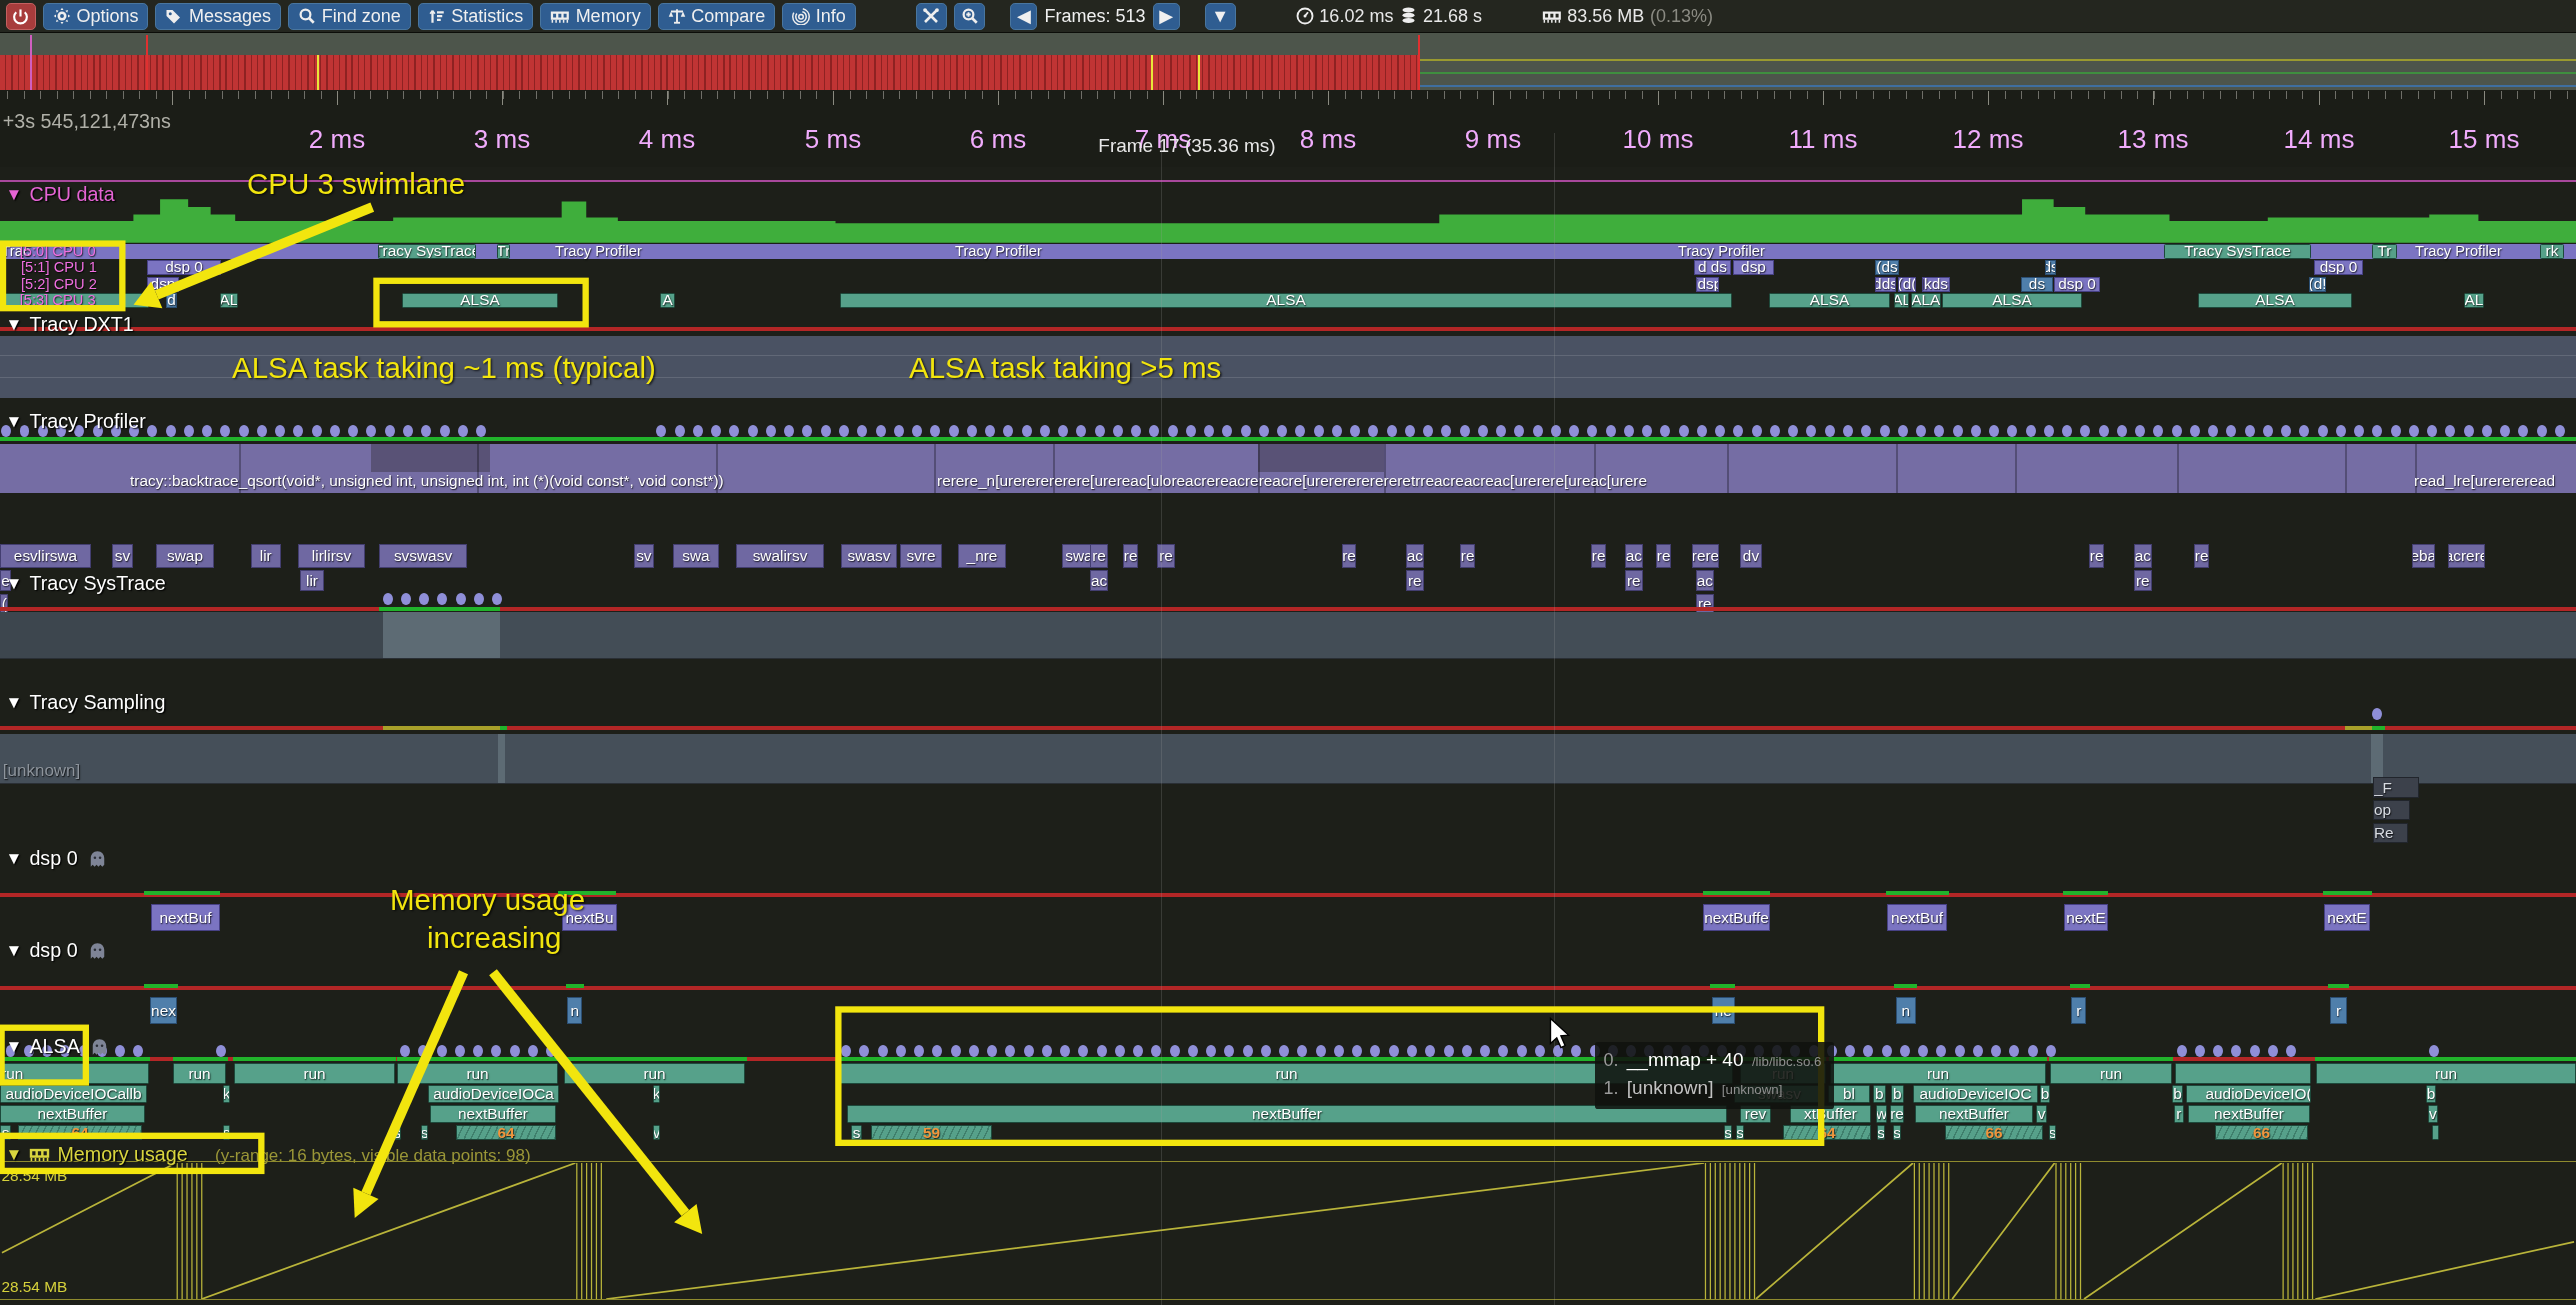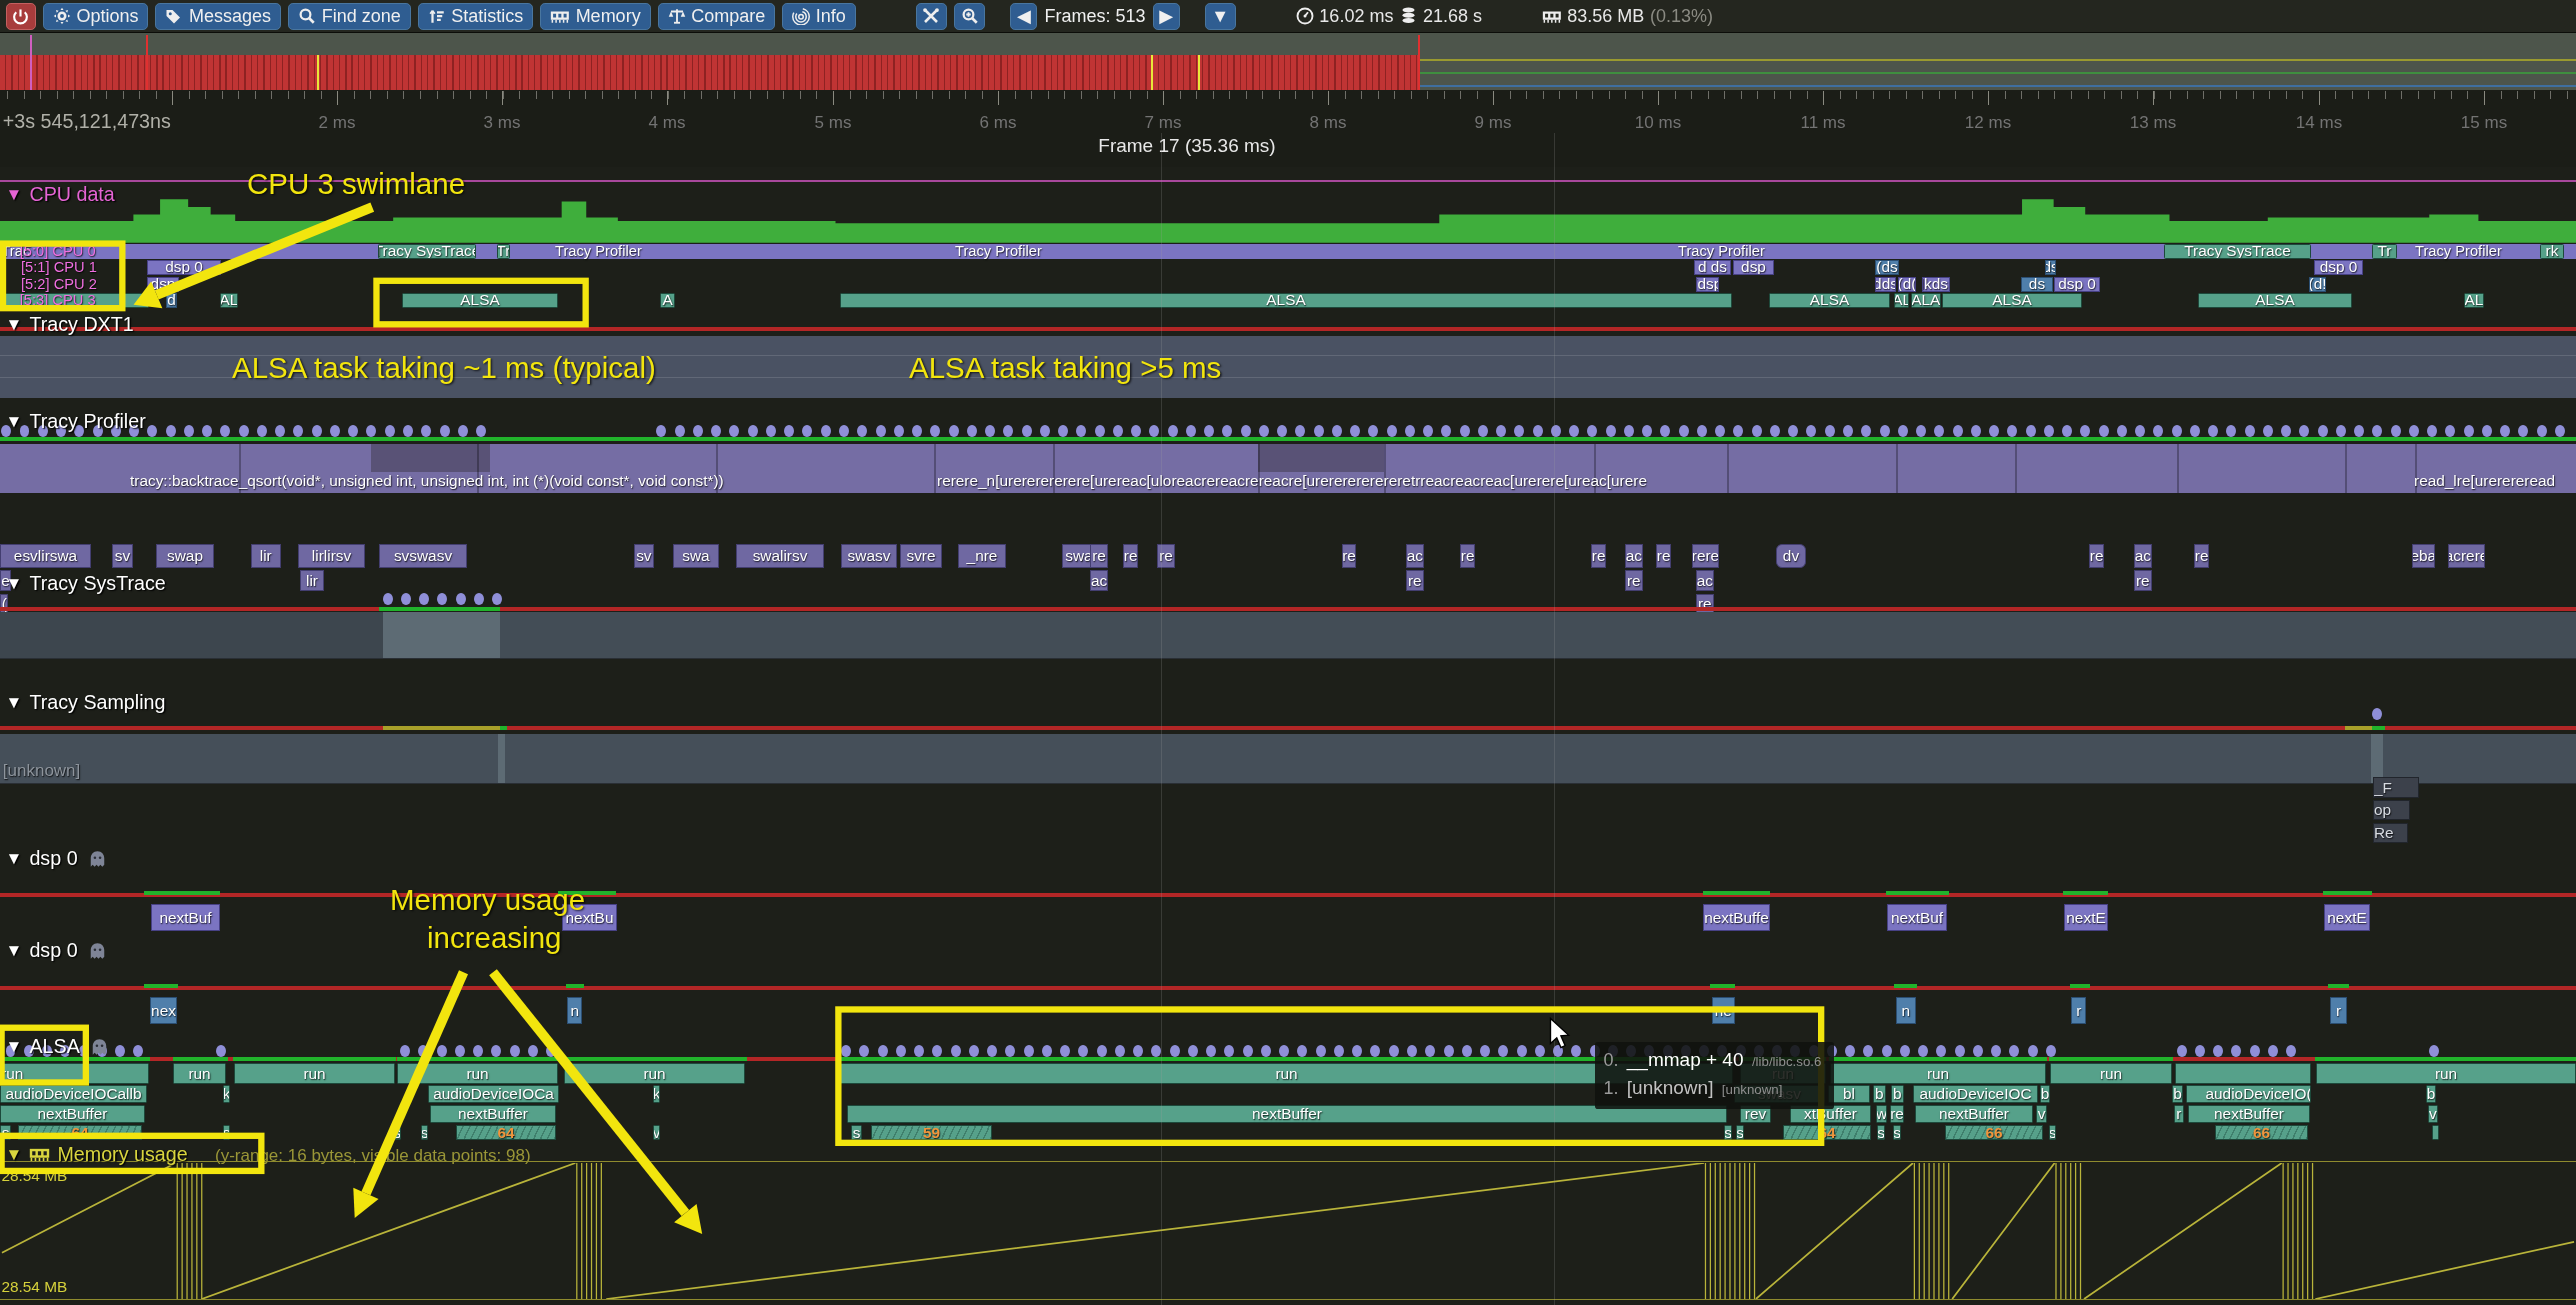--- a/index.html
+++ b/index.html
@@ -20,21 +20,21 @@
   #framebar{position:absolute;left:0;top:33px;width:100%;height:57px;background:#4d554b;}
   #fred{position:absolute;left:0;top:22px;width:1418px;height:35px;
         background:repeating-linear-gradient(90deg,#c03434 0 4.9px,#8e2222 4.9px 6.3px);}
   .fhline{position:absolute;left:1418px;right:0;height:2.1px;}
   .vmark{position:absolute;top:2.1px;height:55px;width:2.1px;}
   .vmark.short{top:22px;height:35px;}
   
   #ruler{position:absolute;left:0;top:90px;width:100%;height:77px;background:#1b1d17;}
   .tick{position:absolute;top:1.4px;width:1.4px;height:7.7px;background:#6f6f68;}
   .tick.major{height:13.3px;background:#8a8a80;}
-  .rlabel{position:absolute;top:23px;transform:translateX(-50%);font-size:17px;color:#737373;white-space:nowrap;}
+  .rlabel{position:absolute;top:34px;transform:translateX(-50%);font-size:26px;color:#f0abfc;white-space:nowrap;}
   #rstart{position:absolute;left:2.8px;top:19.7px;font-size:19.7px;color:#b0b0a8;white-space:nowrap;}
   #framelabel{position:absolute;left:1187px;top:45px;transform:translateX(-50%);font-size:19px;color:#e8e8e8;white-space:nowrap;}
   
   .lane{position:absolute;left:0;width:2576px;}
   .zone{position:absolute;top:0;height:100%;display:flex;align-items:center;justify-content:center;
         overflow:hidden;box-sizing:border-box;font-size:15.4px;color:#fff;white-space:nowrap;
         text-shadow:0.7px 0.7px 1.4px rgba(0,0,0,.85);}
   .tz{background:#56a18a;border:1.4px solid #1d493b;border-radius:1.4px;}
   .pz{background:#7b74c2;border:1.4px solid #474185;}
   .bz{background:#4f7fab;border:1.4px solid #2b4e72;}
@@ -683,21 +683,21 @@
       <div class="zone sm" style="left: 1090px; width: 18px;">re</div>
       <div class="zone sm" style="left: 1123px; width: 15.4px;">re</div>
       <div class="zone sm" style="left: 1157px; width: 18px;">re</div>
       <div class="zone sm" style="left: 1342px; width: 14px;">re</div>
       <div class="zone sm" style="left: 1406px; width: 17.6px;">ac</div>
       <div class="zone sm" style="left: 1460px; width: 15.4px;">re</div>
       <div class="zone sm" style="left: 1591px; width: 15.4px;">re</div>
       <div class="zone sm" style="left: 1625px; width: 17.6px;">ac</div>
       <div class="zone sm" style="left: 1656px; width: 15.4px;">re</div>
       <div class="zone sm" style="left: 1692px; width: 27px;">rere</div>
-      <div class="zone sm" style="left: 1776px; width: 30px; border-radius: 6px;">dv</div>
+      <div class="zone sm" style="left: 1740px; width: 22px;">dv</div>
       <div class="zone sm" style="left: 2089px; width: 15.4px;">re</div>
       <div class="zone sm" style="left: 2134px; width: 17.6px;">ac</div>
       <div class="zone sm" style="left: 2194px; width: 15.4px;">re</div>
       <div class="zone sm" style="left: 2412px; width: 22.5px;">reba(</div>
       <div class="zone sm" style="left: 2448px; width: 37px;">acrere</div>
     </div>
   <div class="lane" style="top:522px;height:21px">
       <div class="zone sm" style="left: 0px; width: 11.2px;">e</div>
       <div class="zone sm" style="left: 300px; width: 24px;">lir</div>
       <div class="zone sm" style="left: 1090px; width: 18px;">ac</div>

